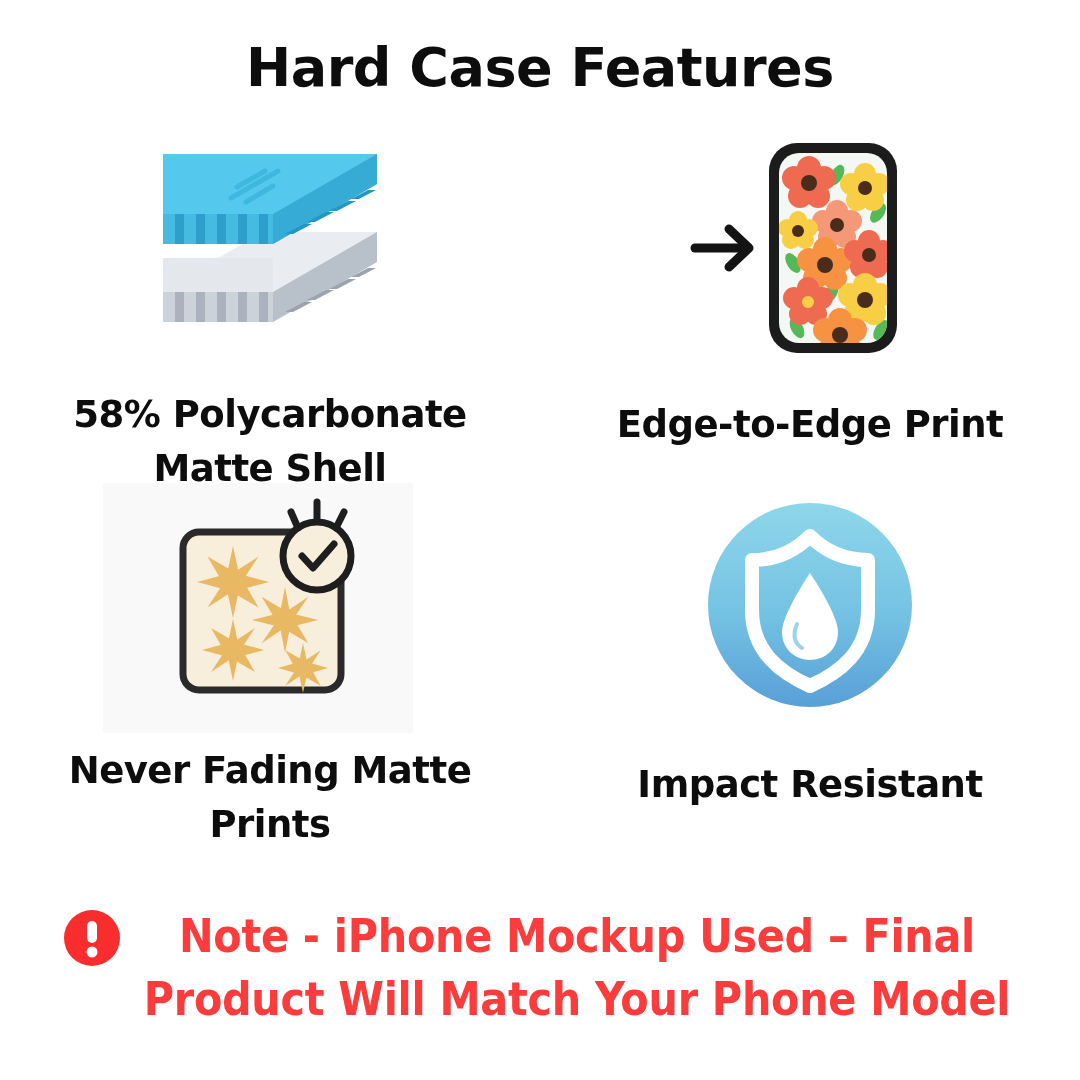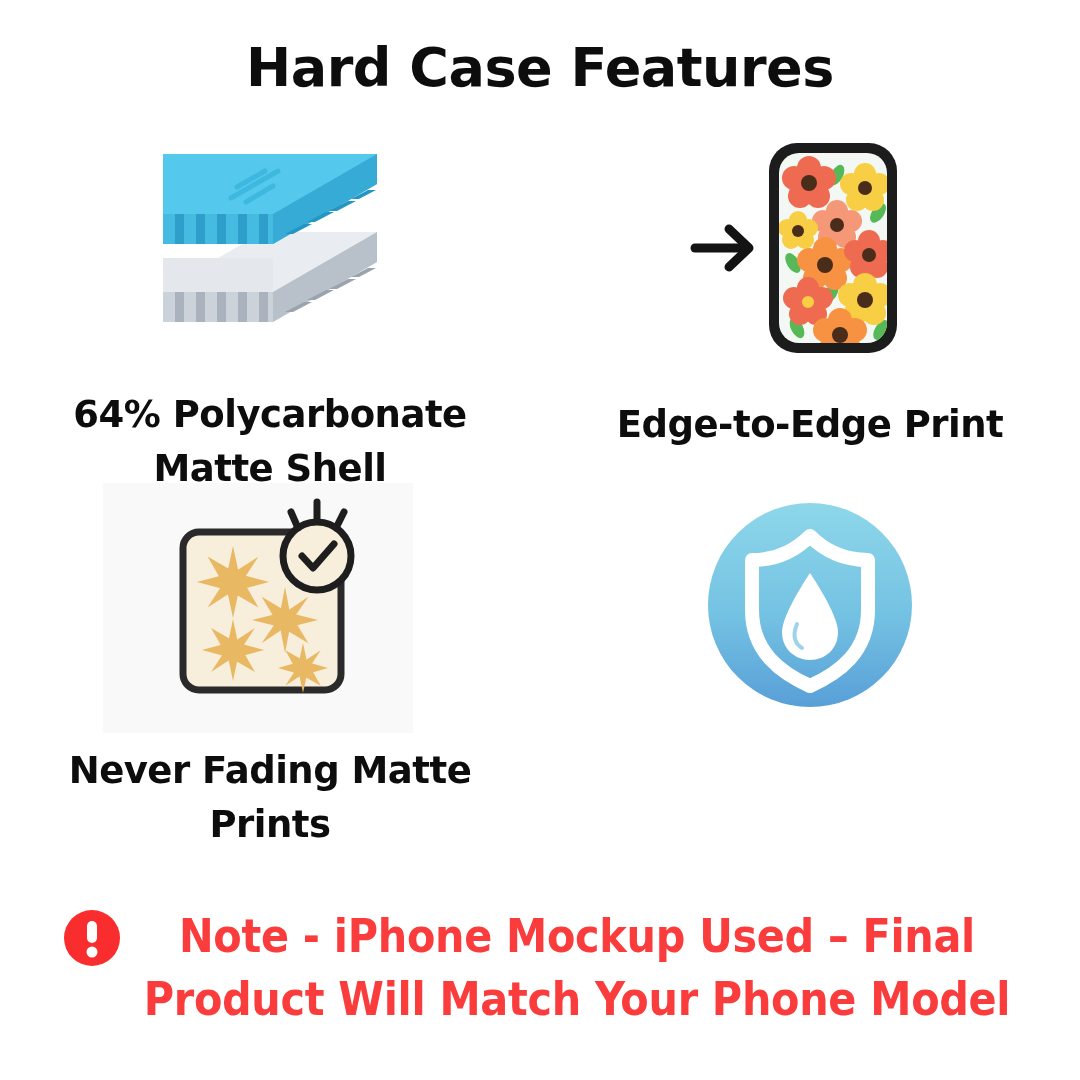--- a/index.html
+++ b/index.html
@@ -122,21 +122,21 @@
             </g>
 
             <g stroke="#3fb8e0" stroke-width="5" stroke-linecap="round">
               <line x1="92" y1="47" x2="120" y2="31"></line>
               <line x1="86" y1="58" x2="133" y2="31"></line>
               <line x1="101" y1="62" x2="128" y2="46"></line>
             </g>
           </g>
         </svg>
       </div>
-      <div class="label">64% Polycarbonate Matte Shell</div>
+      <div class="label">58% Polycarbonate Matte Shell</div>
     </div>
 
     <div class="cell cell-b">
       <div class="icon-wrap">
         <svg width="250" height="230" viewBox="0 0 250 230">
 
           <g stroke="#131313" stroke-width="9" stroke-linecap="round" stroke-linejoin="round" fill="none">
             <line x1="10" y1="118" x2="63" y2="118"></line>
             <polyline points="44,99 64,118 44,137"></polyline>
           </g>
@@ -309,20 +309,21 @@
               <stop offset="55%" stop-color="#74c2e3"></stop>
               <stop offset="100%" stop-color="#589fd7"></stop>
             </linearGradient>
           </defs>
           <circle cx="105" cy="105" r="102" fill="url(#shieldGrad)"></circle>
           <path d="M105 36 C88 53 67 60 47 60 L47 110 C47 152 76 173 105 186 C134 173 163 152 163 110 L163 60 C143 60 122 53 105 36 Z" fill="none" stroke="#ffffff" stroke-width="14" stroke-linejoin="round"></path>
           <path d="M105 73 C105 73 77 114 77 132 C77 149 90 160 105 160 C120 160 133 149 133 132 C133 114 105 73 105 73 Z" fill="#ffffff"></path>
           <path d="M92 124 C88 134 89 143 97 148" fill="none" stroke="#9ed4ea" stroke-width="4" stroke-linecap="round"></path>
         </svg>
       </div>
+      <div class="label">Impact Resistant</div>
     </div>
 
   </div>
 
   <div class="note">
     <div class="note-badge">
       <svg width="58" height="58" viewBox="0 0 58 58">
         <circle cx="29" cy="29" r="28" fill="#f92d2d"></circle>
         <rect x="24" y="12" width="10" height="22" rx="5" fill="#ffffff"></rect>
         <circle cx="29" cy="43" r="5.5" fill="#ffffff"></circle>

